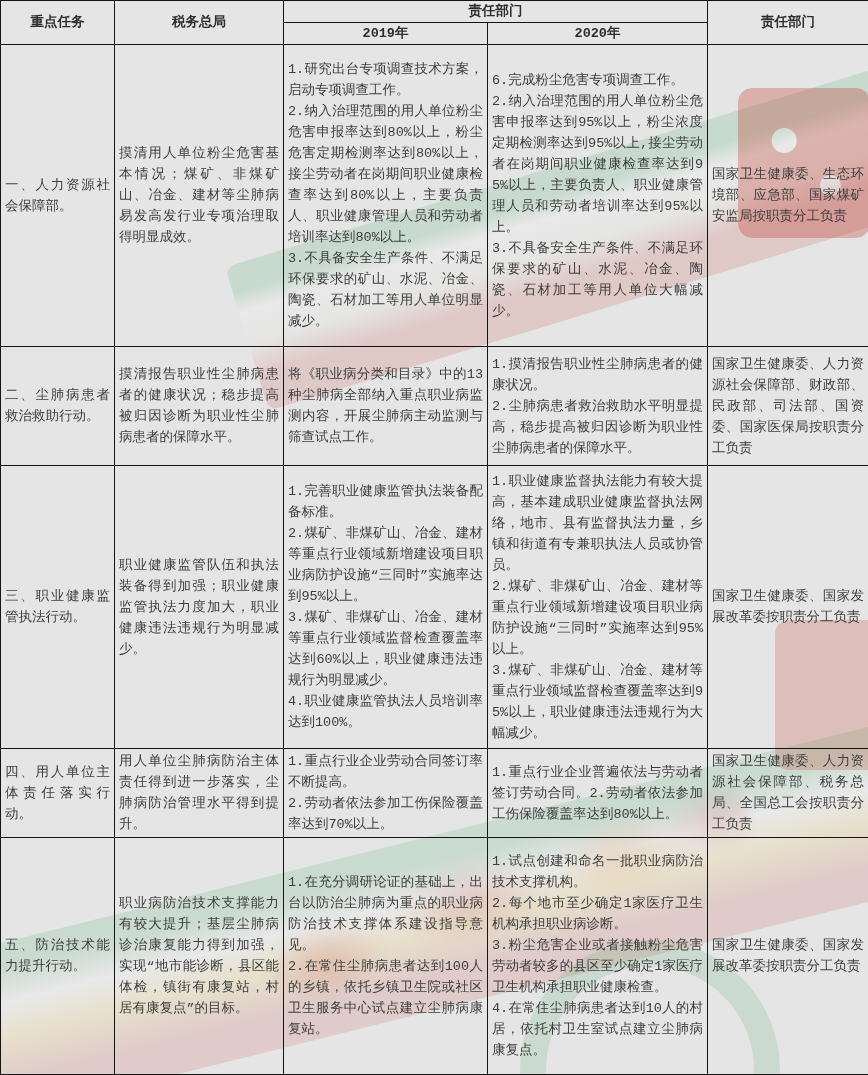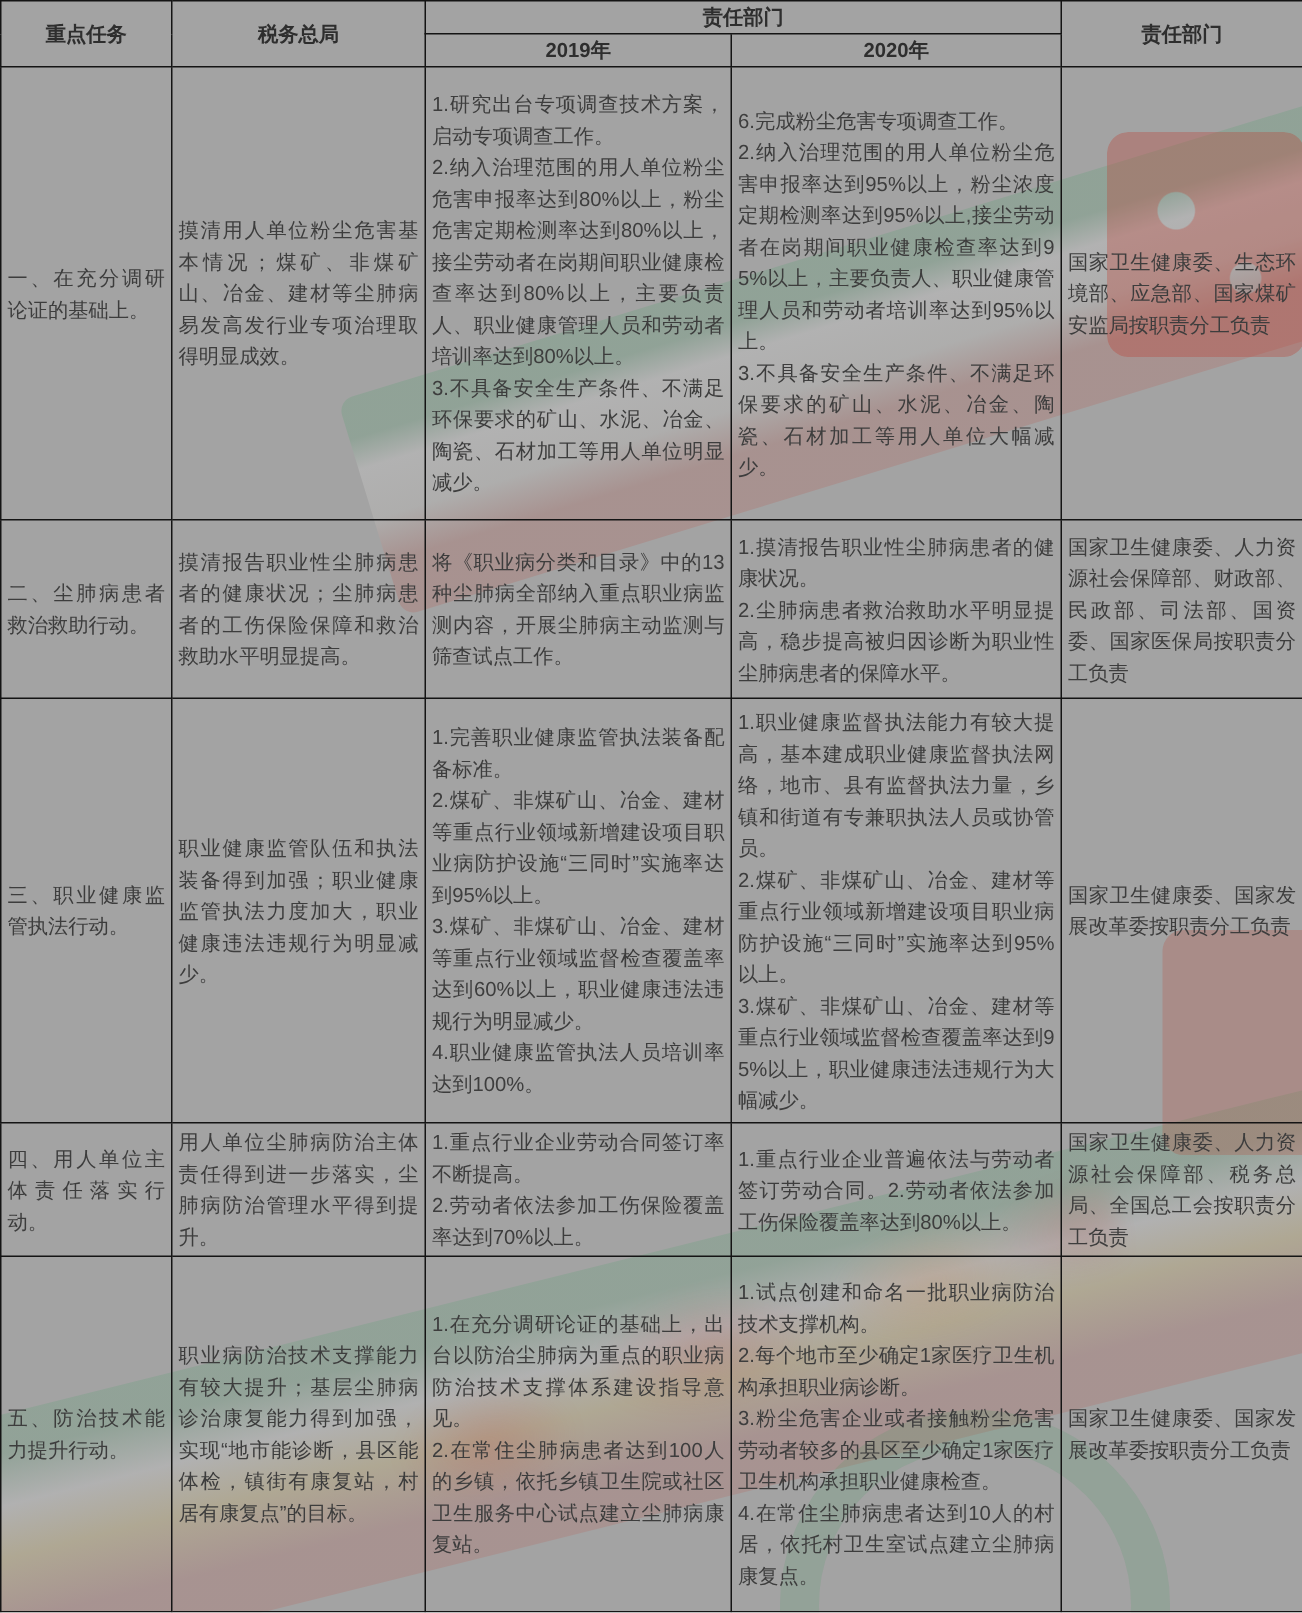--- a/index.html
+++ b/index.html
@@ -2,23 +2,23 @@
 <html><head>
 <meta charset="utf-8">
 <style>
   * { margin: 0; padding: 0; box-sizing: border-box; }
   html, body { background: #ffffff; }
   .page {
     position: relative;
     width: 868px;
     height: 1075px;
     margin: 0 auto;
-    background: #a3a3a3;
+    background: #e5e5e5;
     overflow: hidden;
-    font-family: Liberation Sans, sans-serif;
+    font-family: Liberation Mono, monospace;
   }
 
   
   .wm { position: absolute; pointer-events: none; z-index: 0; }
   .wm-ribbon-top {
     left: 230px; top: 150px; width: 780px; height: 150px;
     transform: rotate(-17deg);
     background: linear-gradient(to bottom, #2f9e57 0%, #2f9e57 18%, #ffffff 32%, #e8e4de 55%, #c0392b 75%, #c0392b 100%);
     opacity: 0.16; border-radius: 10px;
   }
@@ -111,33 +111,33 @@
         <th colspan="2">责任部门</th>
         <th rowspan="2">责任部门</th>
       </tr>
       <tr>
         <th>2019年</th>
         <th>2020年</th>
       </tr>
     </thead>
     <tbody>
       <tr style="height:302px">
-        <td class="cell c-task">一、在充分调研论证的基础上。</td>
+        <td class="cell c-task">一、人力资源社会保障部。</td>
         <td class="cell c-goal">摸清用人单位粉尘危害基本情况；煤矿、非煤矿山、冶金、建材等尘肺病易发高发行业专项治理取得明显成效。</td>
         <td class="cell c-ind">1.研究出台专项调查技术方案，启动专项调查工作。
 2.纳入治理范围的用人单位粉尘危害申报率达到80%以上，粉尘危害定期检测率达到80%以上，接尘劳动者在岗期间职业健康检查率达到80%以上，主要负责人、职业健康管理人员和劳动者培训率达到80%以上。
 3.不具备安全生产条件、不满足环保要求的矿山、水泥、冶金、陶瓷、石材加工等用人单位明显减少。</td>
         <td class="cell c-ind">6.完成粉尘危害专项调查工作。
 2.纳入治理范围的用人单位粉尘危害申报率达到95%以上，粉尘浓度定期检测率达到95%以上,接尘劳动者在岗期间职业健康检查率达到95%以上，主要负责人、职业健康管理人员和劳动者培训率达到95%以上。
 3.不具备安全生产条件、不满足环保要求的矿山、水泥、冶金、陶瓷、石材加工等用人单位大幅减少。</td>
         <td class="cell c-dept">国家卫生健康委、生态环境部、应急部、国家煤矿安监局按职责分工负责</td>
       </tr>
       <tr style="height:119px">
         <td class="cell c-task">二、尘肺病患者救治救助行动。</td>
-        <td class="cell c-goal">摸清报告职业性尘肺病患者的健康状况；尘肺病患者的工伤保险保障和救治救助水平明显提高。</td>
+        <td class="cell c-goal">摸清报告职业性尘肺病患者的健康状况；稳步提高被归因诊断为职业性尘肺病患者的保障水平。</td>
         <td class="cell c-ind">将《职业病分类和目录》中的13种尘肺病全部纳入重点职业病监测内容，开展尘肺病主动监测与筛查试点工作。</td>
         <td class="cell c-ind">1.摸清报告职业性尘肺病患者的健康状况。
 2.尘肺病患者救治救助水平明显提高，稳步提高被归因诊断为职业性尘肺病患者的保障水平。</td>
         <td class="cell c-dept">国家卫生健康委、人力资源社会保障部、财政部、民政部、司法部、国资委、国家医保局按职责分工负责</td>
       </tr>
       <tr style="height:283px">
         <td class="cell c-task">三、职业健康监管执法行动。</td>
         <td class="cell c-goal">职业健康监管队伍和执法装备得到加强；职业健康监管执法力度加大，职业健康违法违规行为明显减少。</td>
         <td class="cell c-ind">1.完善职业健康监管执法装备配备标准。
 2.煤矿、非煤矿山、冶金、建材等重点行业领域新增建设项目职业病防护设施“三同时”实施率达到95%以上。

